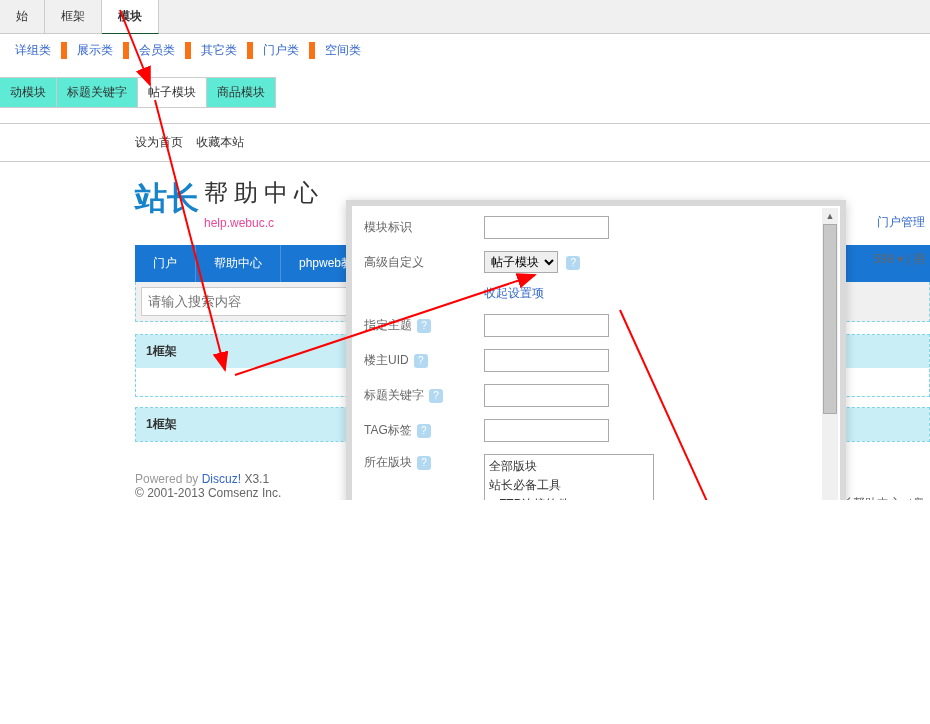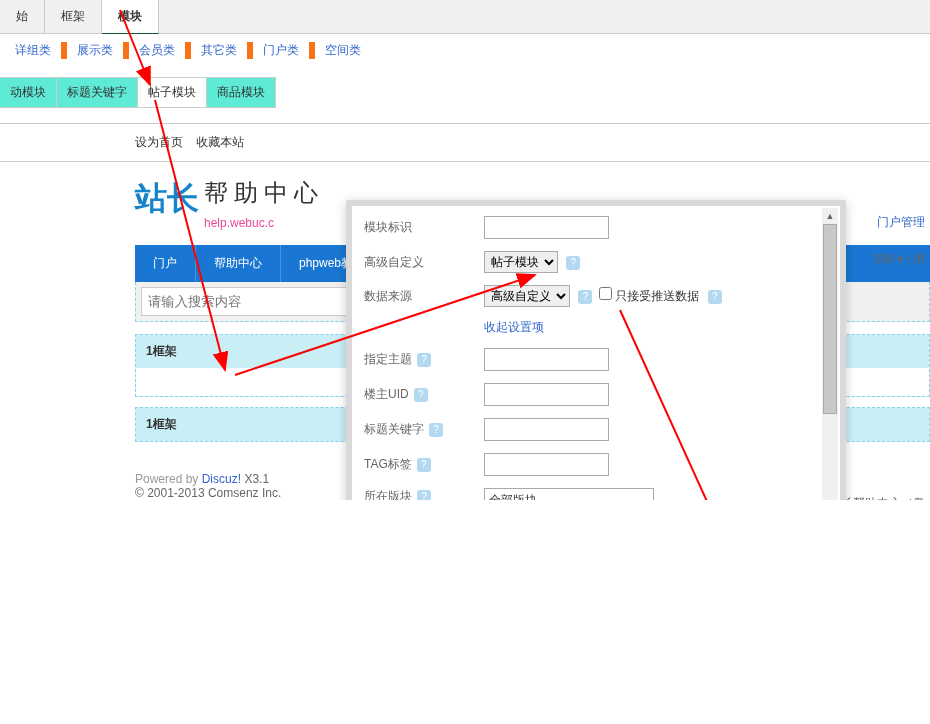--- a/index.html
+++ b/index.html
@@ -176,30 +176,20 @@
       <div class="form-ctrl"><input type="text" style=""></div>
     </div>
     <div class="form-row">
       <div class="form-label">高级自定义</div>
       <div class="form-ctrl">
         <select><option>帖子模块</option></select>
         <span class="help-icon">?</span>
       </div>
     </div>
     <div class="form-row">
-      <div class="form-label">数据来源</div>
-      <div class="form-ctrl">
-        <select><option>高级自定义</option></select>
-        <span class="help-icon">?</span>
-        &nbsp;<input type="checkbox" style="">
-        <span>只接受推送数据</span>
-        <span class="help-icon">?</span>
-      </div>
-    </div>
-    <div class="form-row">
       <div class="form-label"></div>
       <div class="form-ctrl"><span class="collapse-link">收起设置项</span></div>
     </div>
     <div class="form-row">
       <div class="form-label"><span>指定主题</span><span class="help-icon">?</span></div>
       <div class="form-ctrl"><input type="text" style=""></div>
     </div>
     <div class="form-row">
       <div class="form-label"><span>楼主UID</span><span class="help-icon">?</span></div>
       <div class="form-ctrl"><input type="text" style=""></div>

